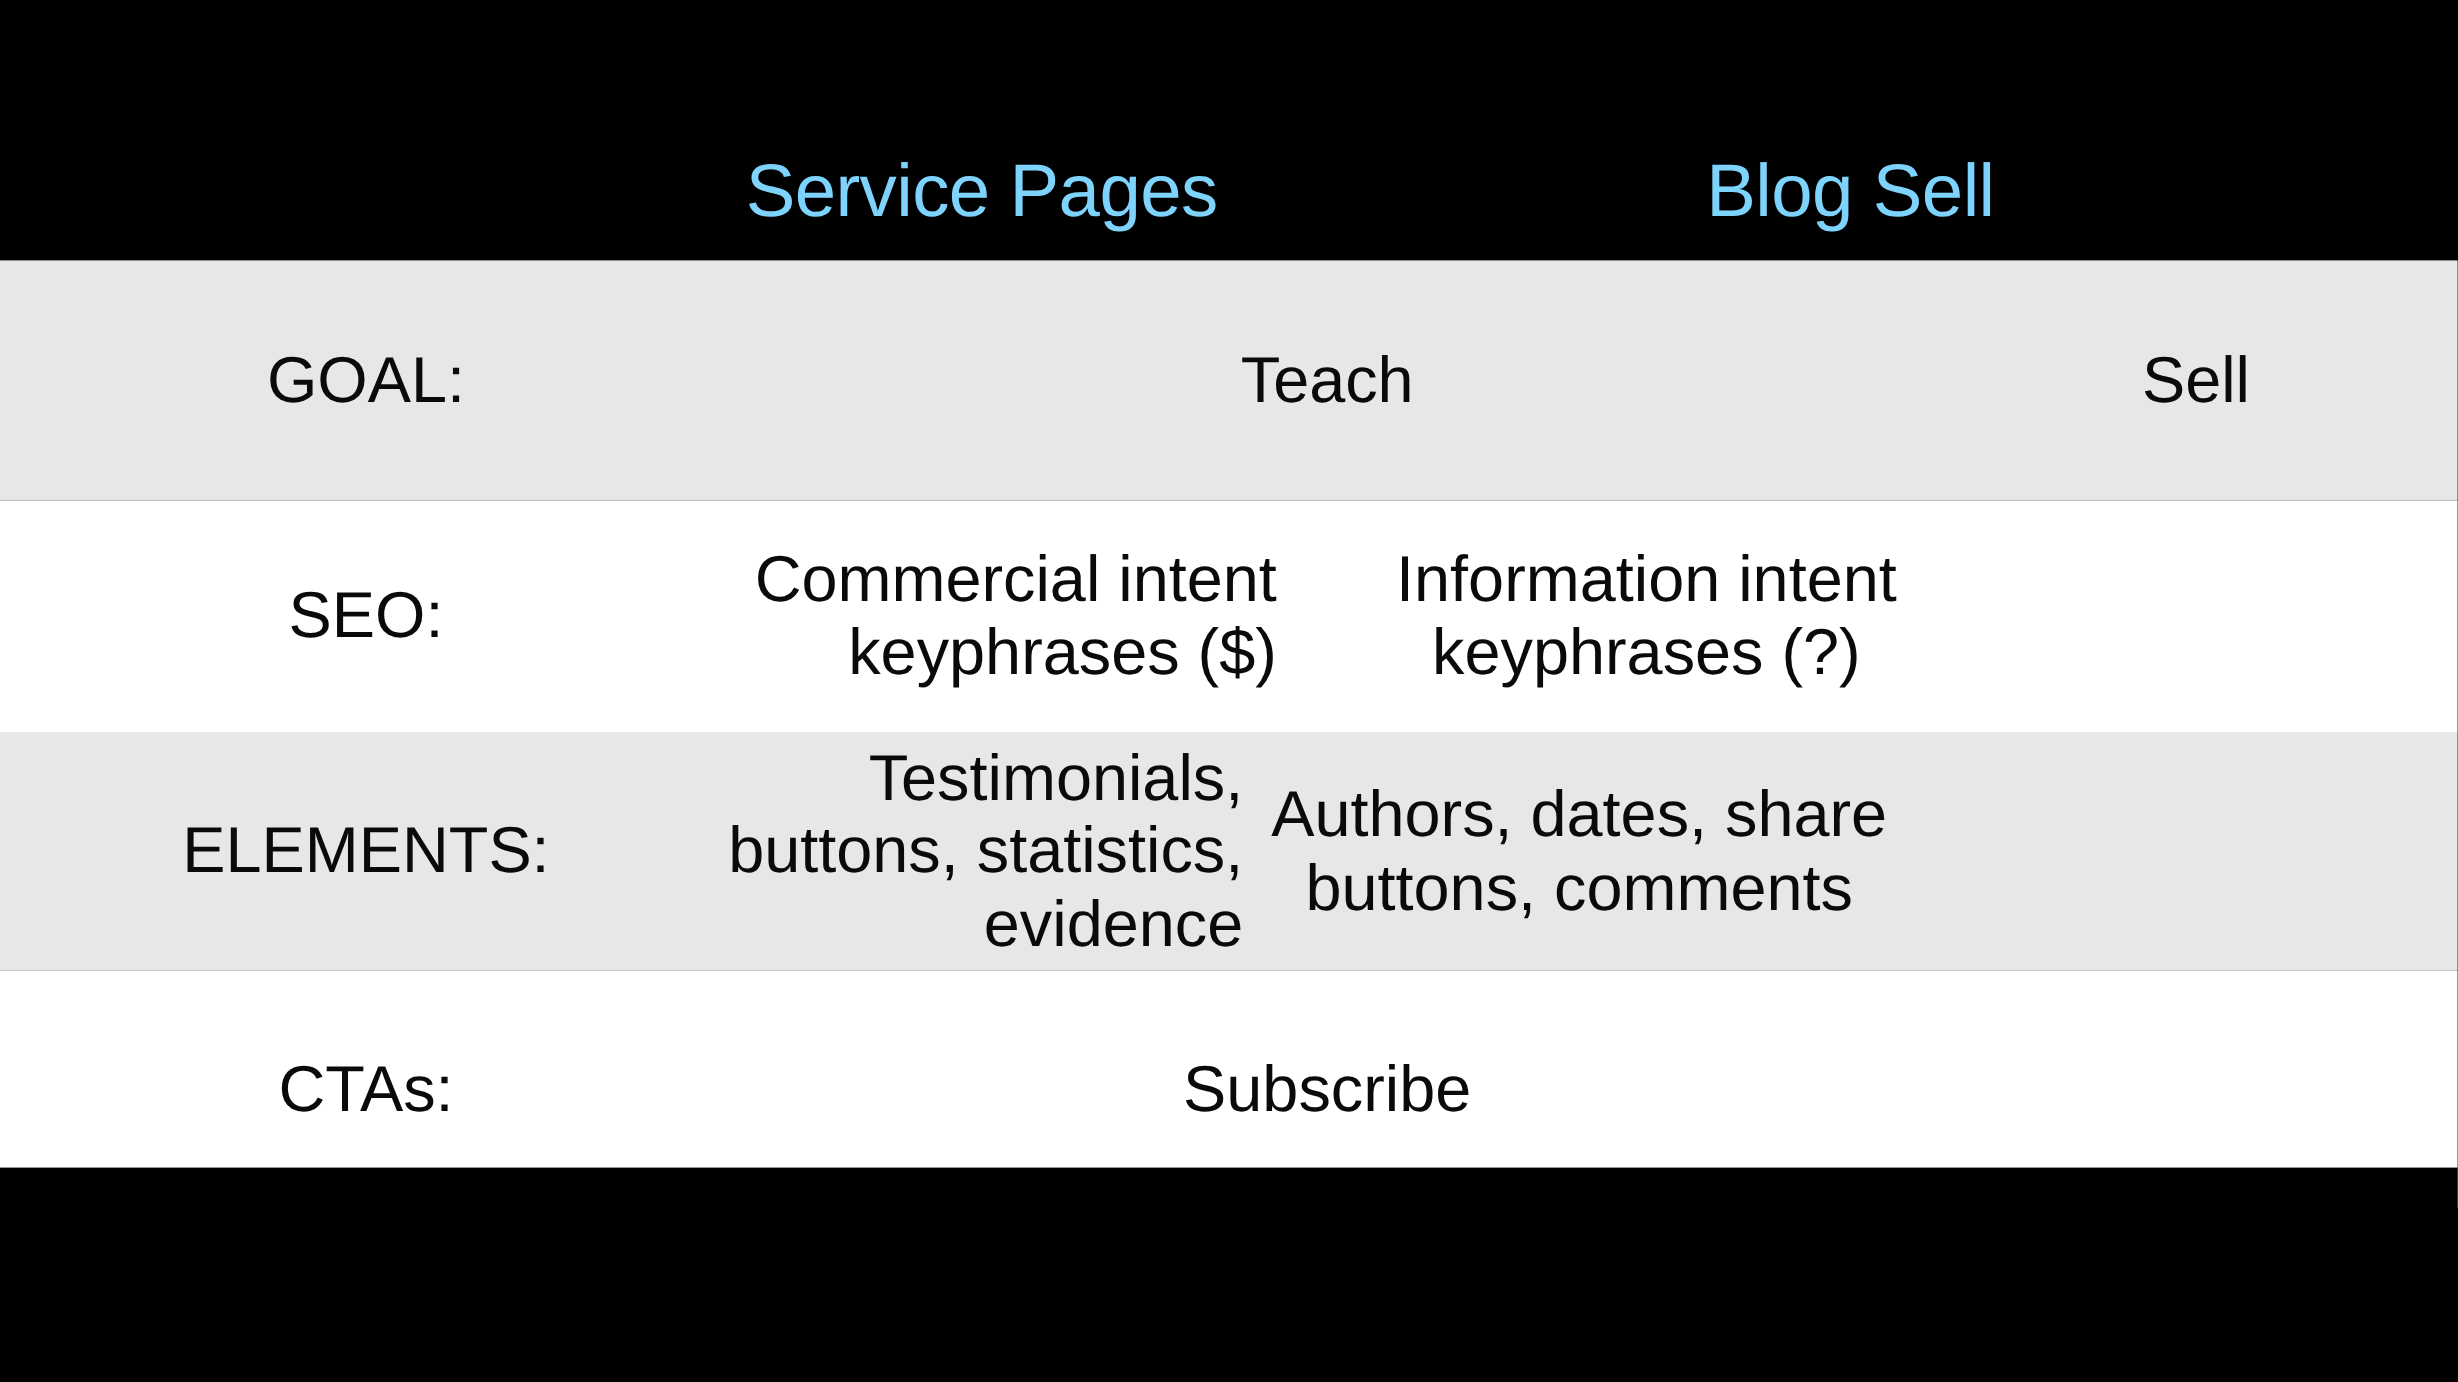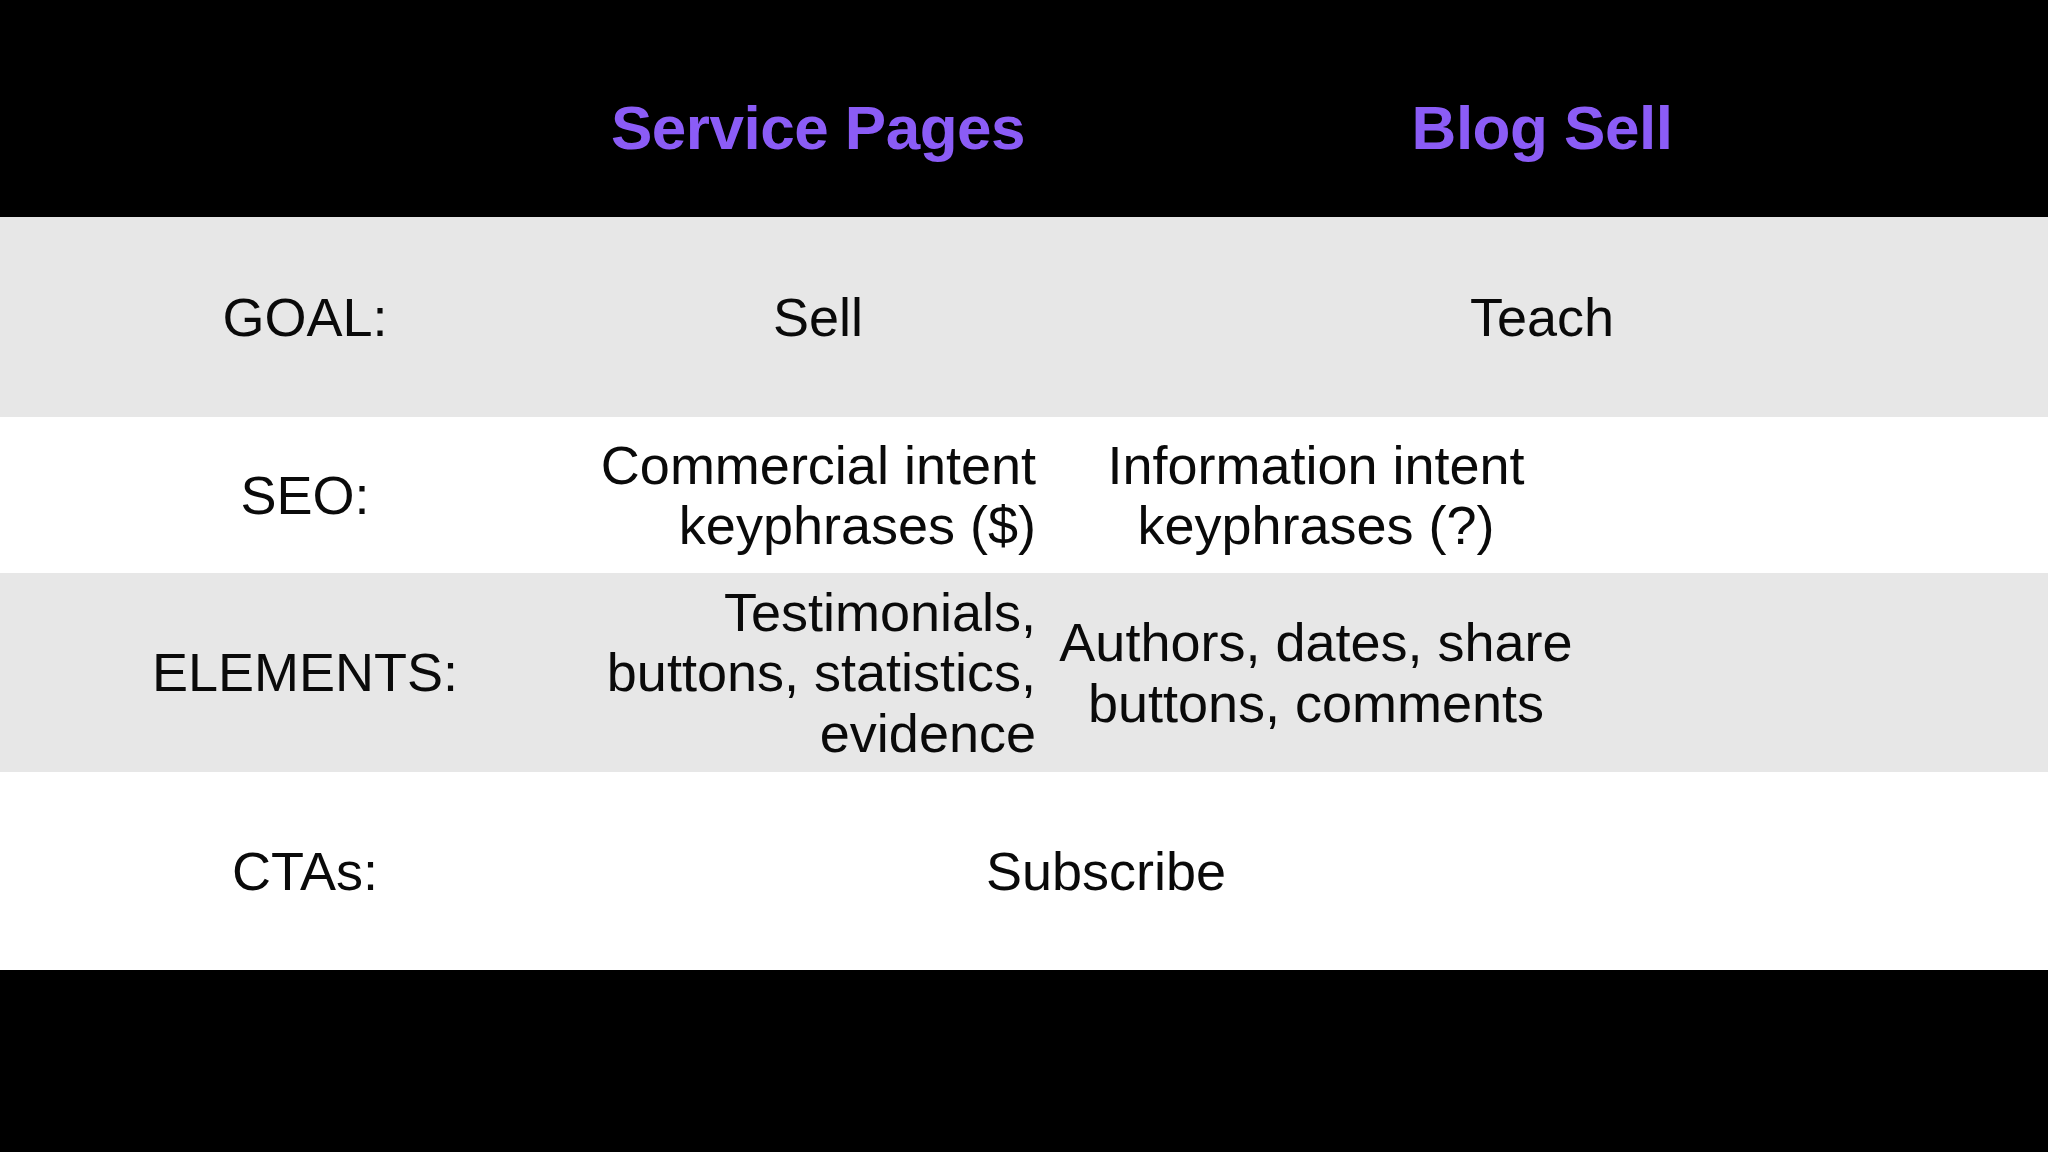--- a/index.html
+++ b/index.html
@@ -27,47 +27,47 @@
     position: absolute;
     left: 0;
     top: 0;
     width: 2048px;
     height: 217px;
     background: #000000;
     display: flex;
     align-items: flex-end;
   }
   .header-cell {
-    color: #8b5cf6;
-    font-weight: bold;
+    color: #7dd3fc;
+    font-weight: normal;
     font-size: 62px;
     line-height: 1;
     text-align: center;
-    padding-bottom: 58px;
+    padding-bottom: 26px;
     letter-spacing: -0.5px;
   }
   .col-label   { width: 600px; }
   .col-service { width: 436px; }
   .col-blog    { width: 1012px; }
 
   
   .table-body {
     position: absolute;
     left: 0;
     top: 217px;
     width: 2048px;
     height: 756px;
   }
   .row {
     display: flex;
     width: 2048px;
     box-sizing: border-box;
   }
   .row-goal     { height: 200px; background: #e7e7e7; }
-  .row-seo      { height: 156px; background: #ffffff; }
+  .row-seo      { height: 193px; background: #ffffff; gap: 28px; }
   .row-elements { height: 199px; background: #e7e7e7; }
   .row-ctas     { height: 198px; background: #ffffff; align-items: center; }
 
   .cell {
     display: flex;
     align-items: center;
     justify-content: center;
     text-align: center;
     color: #0a0a0a;
     line-height: 1.12;
@@ -112,22 +112,22 @@
   <div class="table-header">
     <div class="header-cell col-label"></div>
     <div class="header-cell col-service">Service Pages</div>
     <div class="header-cell col-blog">Blog Sell</div>
   </div>
 
   <div class="table-body">
 
     <div class="row row-goal">
       <div class="cell cell-label">GOAL:</div>
+      <div class="cell cell-blog">Teach</div>
       <div class="cell cell-service">Sell</div>
-      <div class="cell cell-blog">Teach</div>
     </div>
 
     <div class="row row-seo">
       <div class="cell cell-label">SEO:</div>
       <div class="cell cell-service wrap-2">Commercial intent keyphrases ($)</div>
       <div class="cell cell-blog wrap-blog-2">Information intent keyphrases (?)</div>
     </div>
 
     <div class="row row-elements">
       <div class="cell cell-label">ELEMENTS:</div>

